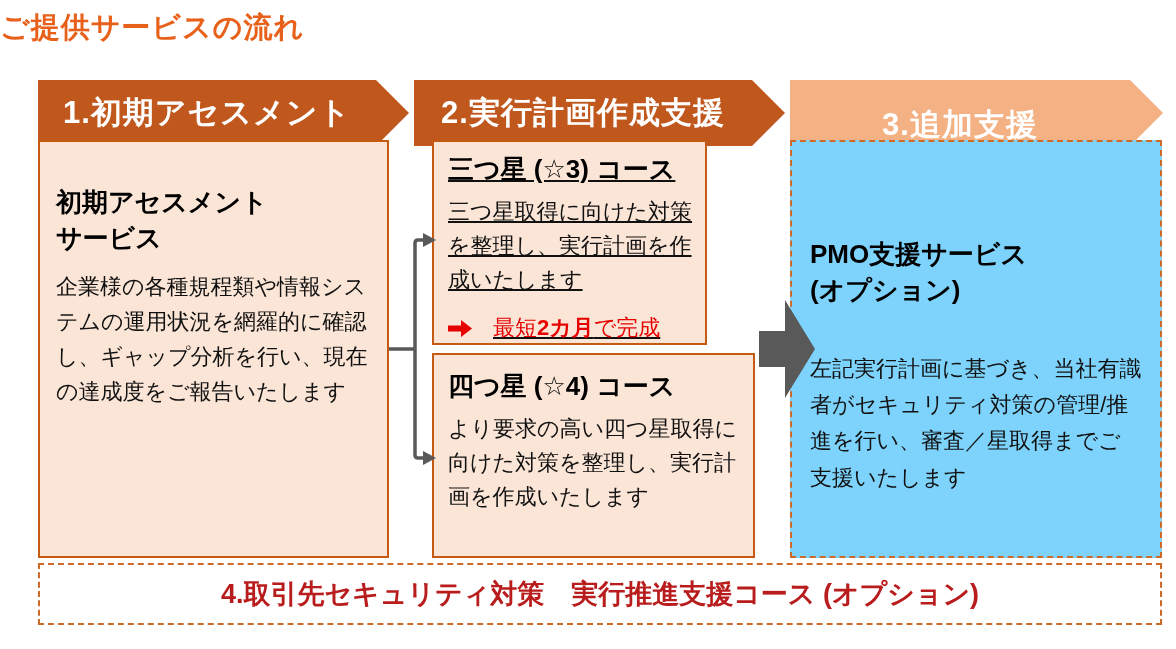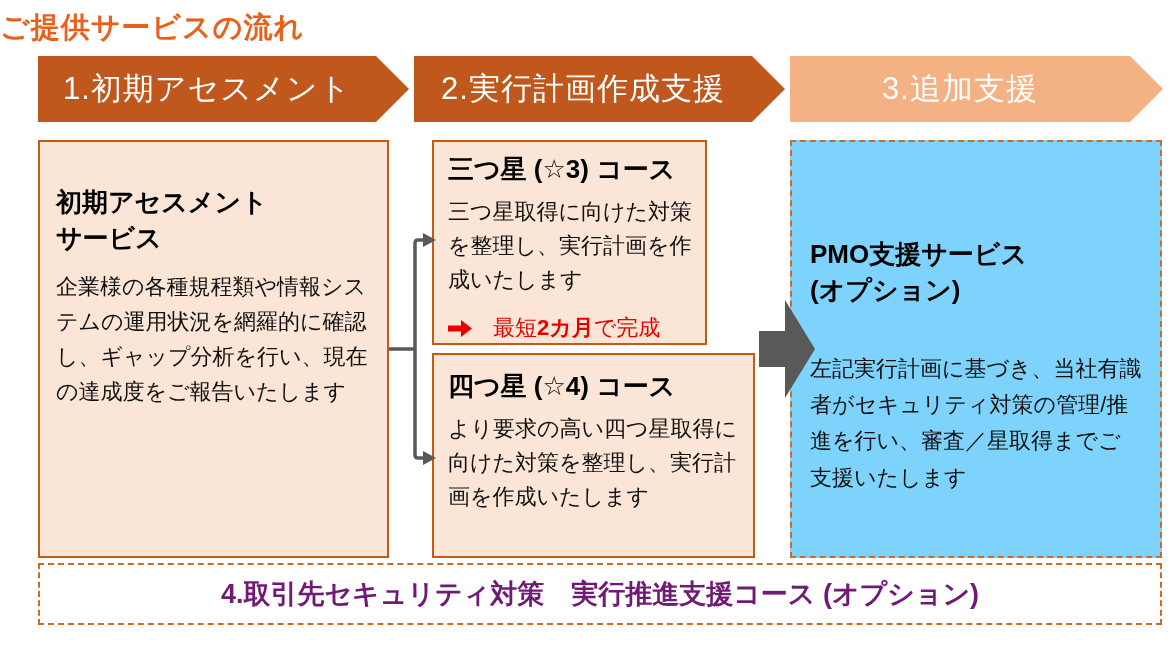--- a/index.html
+++ b/index.html
@@ -20,45 +20,45 @@
     top: 8px;
     left: 0;
     width: 100%;
     font-size: 29px;
     font-weight: bold;
     color: var(--accent-title, #E8611B);
     letter-spacing: 1px;
   }
   .chev {
     position: absolute;
-    top: 56px;
+    top: 80px;
     height: 66px;
     display: flex;
     align-items: center;
     justify-content: center;
     padding-right: 33px;
     clip-path: polygon(0 0, calc(100% - 33px) 0, 100% 50%, calc(100% - 33px) 100%, 0 100%);
     color: #ffffff;
     font-size: 31px;
-    font-weight: normal;
+    font-weight: bold;
     letter-spacing: 1px;
   }
   .chev-dark  { background: var(--accent-dark, #C0571C); }
-  .chev-light { background: var(--accent-light, #F4B183); }
+  .chev-light { background: var(--accent-light, #F4B183); align-items: flex-end; }
   #h1 { left: 38px;  width: 371px; }
   #h2 { left: 414px; width: 371px; }
   #h3 { left: 790px; width: 373px; }
 
   .box {
     position: absolute;
     background: var(--box-fill, #FBE5D6);
     border: 2px solid var(--box-border, #C55A11);
   }
   #box1  { left: 38px;  top: 140px; width: 351px; height: 418px; padding: 42px 16px 0 16px; }
-  #box2a { left: 432px; top: 140px; width: 275px; height: 205px; padding: 10px 8px 0 14px; }
+  #box2a { left: 432px; top: 140px; width: 275px; height: 205px; padding: 10px 8px 0 14px; text-decoration: underline; }
   #box2b { left: 432px; top: 353px; width: 323px; height: 205px; padding: 14px 14px 16px 14px; }
   #box3  {
     left: 790px; top: 140px; width: 372px; height: 418px;
     background: #7dd3fc;
     border: 2px dashed var(--dashed-border, #CE6A28);
     padding: 94px 18px 0 18px;
   }
   .box-heading {
     font-size: 26px;
     font-weight: bold;
@@ -93,21 +93,21 @@
     top: 563px;
     width: 1124px;
     height: 62px;
     background: #ffffff;
     border: 2px dashed var(--dashed-border, #CE6A28);
     display: flex;
     align-items: center;
     justify-content: center;
     font-size: 27px;
     font-weight: bold;
-    color: #701a75;
+    color: #b91c1c;
   }
 
   .overlay {
     position: absolute;
     left: 0;
     top: 0;
     width: 1176px;
     height: 649px;
     pointer-events: none;
   }

